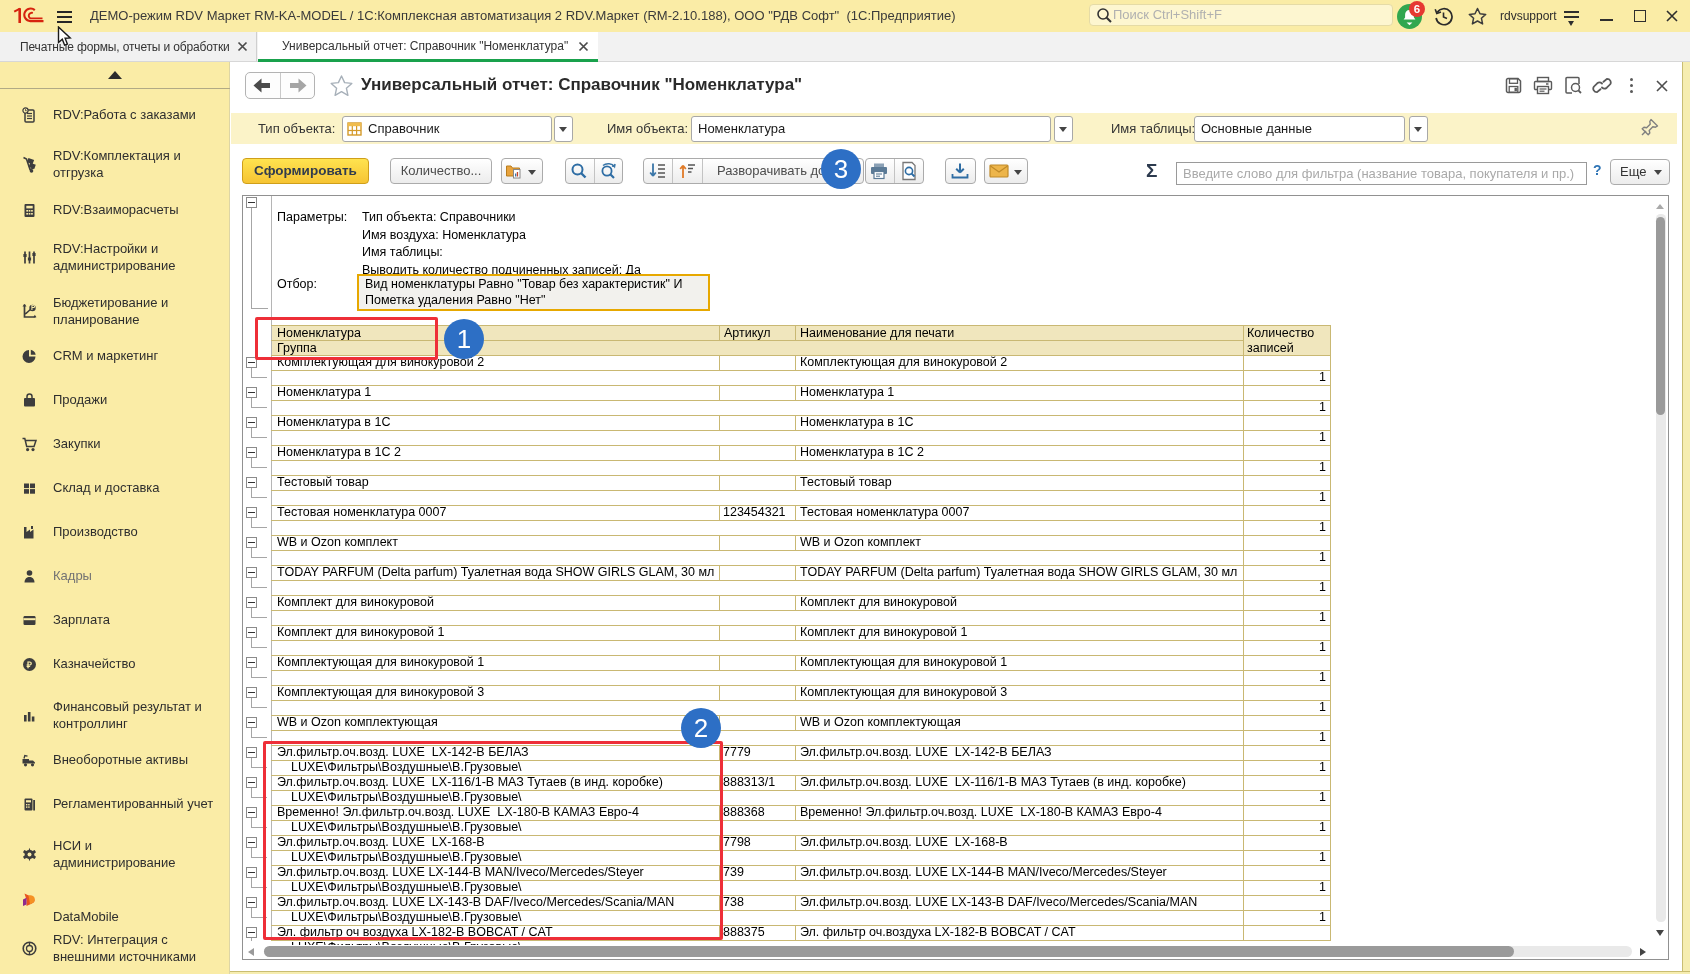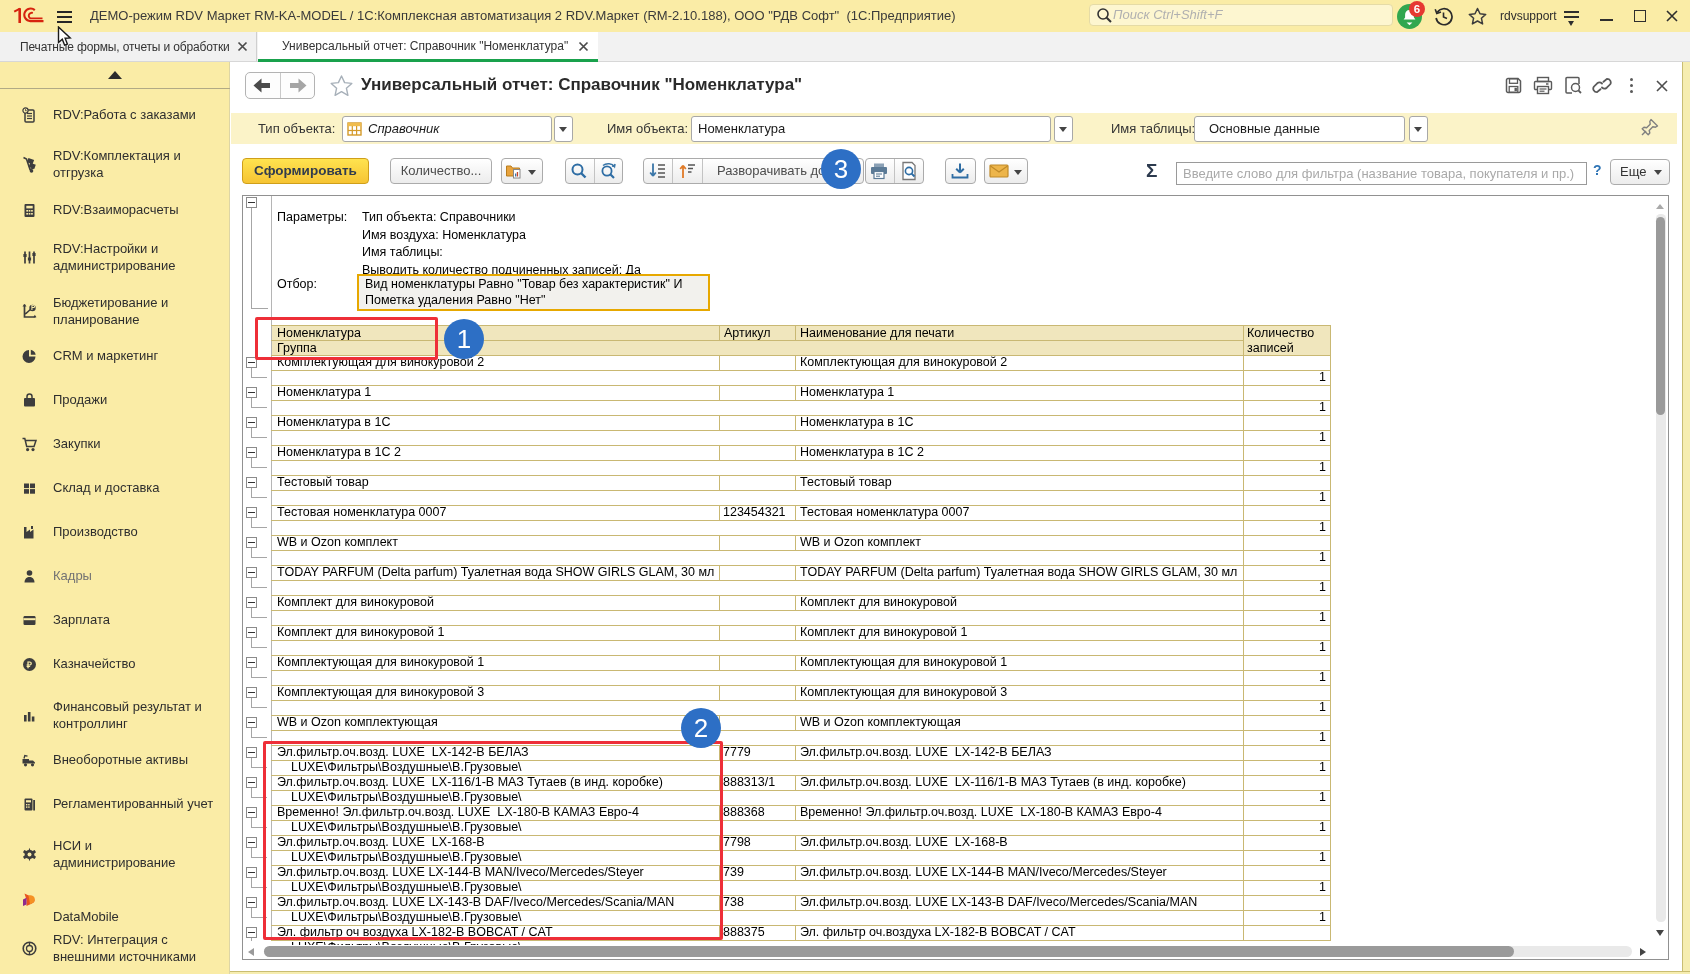--- a/index.html
+++ b/index.html
@@ -20,21 +20,21 @@
 </svg>
 <div class="a" style="left:57px;top:11px;width:15px;height:2.2px;background:#262626;"></div>
 <div class="a" style="left:57px;top:16px;width:15px;height:2.2px;background:#262626;"></div>
 <div class="a" style="left:57px;top:21px;width:15px;height:2.2px;background:#262626;"></div>
 <div class="a txt" style="left:90px;top:0;height:32px;line-height:32px;font-size:13px;color:#3a3a3a;">ДЕМО-режим RDV Маркет RM-KA-MODEL / 1С:Комплексная автоматизация 2 RDV.Маркет (RM-2.10.188), ООО "РДВ Софт"&nbsp; (1С:Предприятие)</div>
 <div class="a" style="left:1089px;top:4px;width:304px;height:22px;background:#fdf6d0;border:1px solid #e5dba6;border-radius:4px;"></div>
 <svg class="a" style="left:1096px;top:7px" width="17" height="17" viewBox="0 0 17 17">
  <circle cx="7" cy="7" r="5" stroke="#333" stroke-width="1.6" fill="none"></circle>
  <line x1="10.7" y1="10.7" x2="15" y2="15" stroke="#333" stroke-width="2"></line>
 </svg>
-<div class="a txt" style="left:1113px;top:4px;height:22px;line-height:22px;font-size:13px;color:#b0b0b0;font-style:italic;">Поиск Ctrl+Shift+F</div>
+<div class="a txt" style="left:1113px;top:4px;height:22px;line-height:22px;font-size:13px;color:#b0b0b0;">Поиск Ctrl+Shift+F</div>
 <circle class="a"></circle>
 <div class="a" style="left:1397px;top:4px;width:25px;height:25px;border-radius:50%;background:#31a74f;"></div>
 <svg class="a" style="left:1400px;top:9px" width="19" height="18" viewBox="0 0 19 18">
  <path d="M9.5 1 C6.6 1 5.1 3.1 5.1 5.8 L5.1 8.6 L3.6 10.6 L15.4 10.6 L13.9 8.6 L13.9 5.8 C13.9 3.1 12.4 1 9.5 1 Z" fill="#fff"></path>
  <path d="M6.6 13.4 L12.4 13.4 L9.5 16.2 Z" fill="#fff"></path>
 </svg>
 <div class="a" style="left:1409px;top:1px;width:16px;height:16px;border-radius:50%;background:#e63832;"></div>
 <div class="a" style="left:1409px;top:1px;width:16px;height:16px;line-height:16px;text-align:center;font-size:11.5px;font-weight:bold;color:#fff;">6</div>
 <svg class="a" style="left:1434px;top:7px" width="19" height="19" viewBox="0 0 19 19">
  <path d="M3.2 5.5 A8 8 0 1 1 2.1 11" stroke="#2b2b2b" stroke-width="1.7" fill="none"></path>
@@ -262,31 +262,31 @@
 <div class="a" style="left:231px;top:113px;width:1446px;height:31px;background:#fbf3c8;"></div>
 <div class="a txt" style="left:258px;top:113px;height:31px;line-height:31px;font-size:13px;color:#333;">Тип объекта:</div>
 <div class="a" style="left:342px;top:116px;width:210px;height:26px;background:#fff;border:1px solid #a8a8a8;border-radius:3px;"></div>
 <svg class="a" style="left:347px;top:121px" width="16" height="16" viewBox="0 0 16 16">
  <rect x="1" y="2" width="13" height="12" fill="#fff" stroke="#d49a2a" stroke-width="1.4"></rect>
  <rect x="1" y="2" width="13" height="3.2" fill="#f0bc4e"></rect>
  <line x1="5.3" y1="5" x2="5.3" y2="14" stroke="#d49a2a" stroke-width="1.2"></line>
  <line x1="9.6" y1="5" x2="9.6" y2="14" stroke="#d49a2a" stroke-width="1.2"></line>
  <line x1="1" y1="9.5" x2="14" y2="9.5" stroke="#d49a2a" stroke-width="1.2"></line>
 </svg>
-<div class="a txt" style="left:368px;top:116px;height:26px;line-height:26px;font-size:13px;color:#1a1a1a;font-style:italic;">Справочник</div>
+<div class="a txt" style="left:368px;top:116px;height:26px;line-height:26px;font-size:13px;color:#1a1a1a;">Справочник</div>
 <div class="a" style="left:554px;top:116px;width:19px;height:26px;background:#fff;border:1px solid #a8a8a8;border-radius:3px;"></div>
 <div class="a" style="left:559px;top:127px;width:0;height:0;border-left:4.5px solid transparent;border-right:4.5px solid transparent;border-top:5.5px solid #444;"></div>
 <div class="a txt" style="left:607px;top:113px;height:31px;line-height:31px;font-size:13px;color:#333;">Имя объекта:</div>
 <div class="a" style="left:691px;top:116px;width:360px;height:26px;background:#fff;border:1px solid #a8a8a8;border-radius:3px;"></div>
 <div class="a txt" style="left:698px;top:116px;height:26px;line-height:26px;font-size:13px;color:#1a1a1a;">Номенклатура</div>
 <div class="a" style="left:1054px;top:116px;width:19px;height:26px;background:#fff;border:1px solid #a8a8a8;border-radius:3px;"></div>
 <div class="a" style="left:1059px;top:127px;width:0;height:0;border-left:4.5px solid transparent;border-right:4.5px solid transparent;border-top:5.5px solid #444;"></div>
 <div class="a txt" style="left:1111px;top:113px;height:31px;line-height:31px;font-size:13px;color:#333;">Имя таблицы:</div>
 <div class="a" style="left:1194px;top:116px;width:211px;height:26px;background:#fff;border:1px solid #a8a8a8;border-radius:3px;"></div>
-<div class="a txt" style="left:1201px;top:116px;height:26px;line-height:26px;font-size:13px;color:#1a1a1a;margin-left:8px;">Основные данные</div>
+<div class="a txt" style="left:1201px;top:116px;height:26px;line-height:26px;font-size:13px;color:#1a1a1a;">Основные данные</div>
 <div class="a" style="left:1409px;top:116px;width:19px;height:26px;background:#fff;border:1px solid #a8a8a8;border-radius:3px;"></div>
 <div class="a" style="left:1414px;top:127px;width:0;height:0;border-left:4.5px solid transparent;border-right:4.5px solid transparent;border-top:5.5px solid #444;"></div>
 <svg class="a" style="left:1639px;top:117px" width="21" height="21" viewBox="0 0 21 21">
  <path d="M12 2.5 L18.5 9 L16.5 10.2 L13.8 9.8 L10.2 13.4 L10.8 16 L9.2 17.8 L3.2 11.8 L5 10.2 L7.6 10.8 L11.2 7.2 L10.8 4.5 Z" stroke="#808080" stroke-width="1.4" fill="none" stroke-linejoin="round"></path>
  <line x1="3" y1="18" x2="7" y2="14" stroke="#808080" stroke-width="1.4"></line>
 </svg>
 
 <div class="a" style="left:242px;top:158px;width:127px;height:26px;background:linear-gradient(#ffe34f,#f6c433);border:1px solid #cf9f1a;border-radius:4px;"></div>
 <div class="a txt" style="left:242px;top:158px;width:127px;height:26px;line-height:25px;text-align:center;font-size:13.5px;font-weight:bold;color:#323c4d;">Сформировать</div>
 <div class="a" style="left:390px;top:158px;width:102px;height:26px;background:linear-gradient(#ffffff,#ececec);border:1px solid #ababab;border-radius:4px;"></div>

